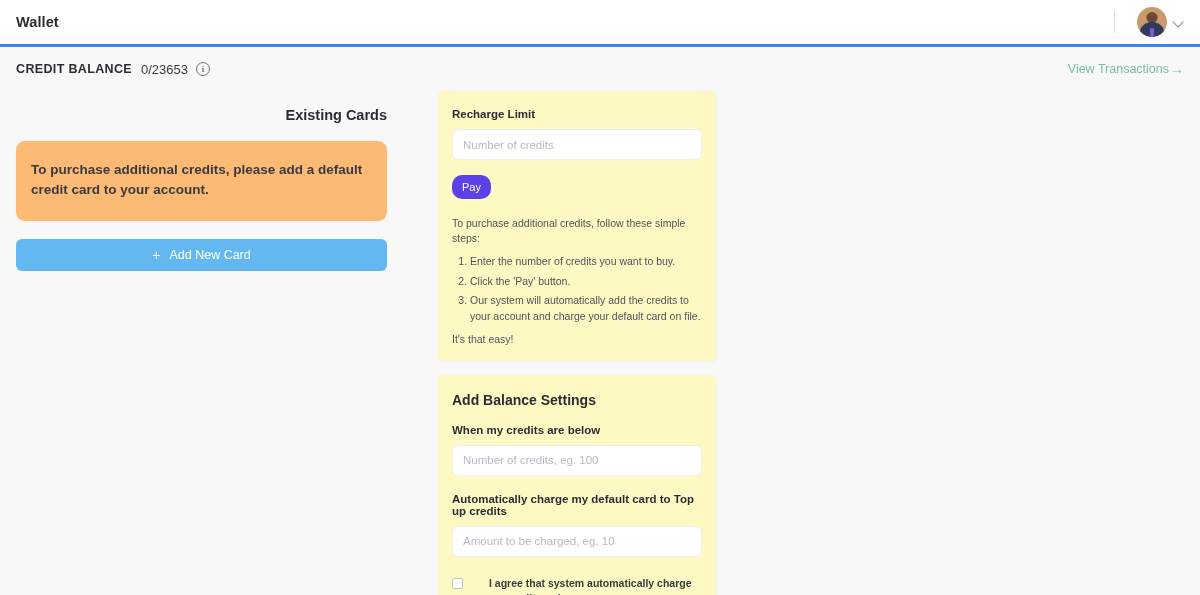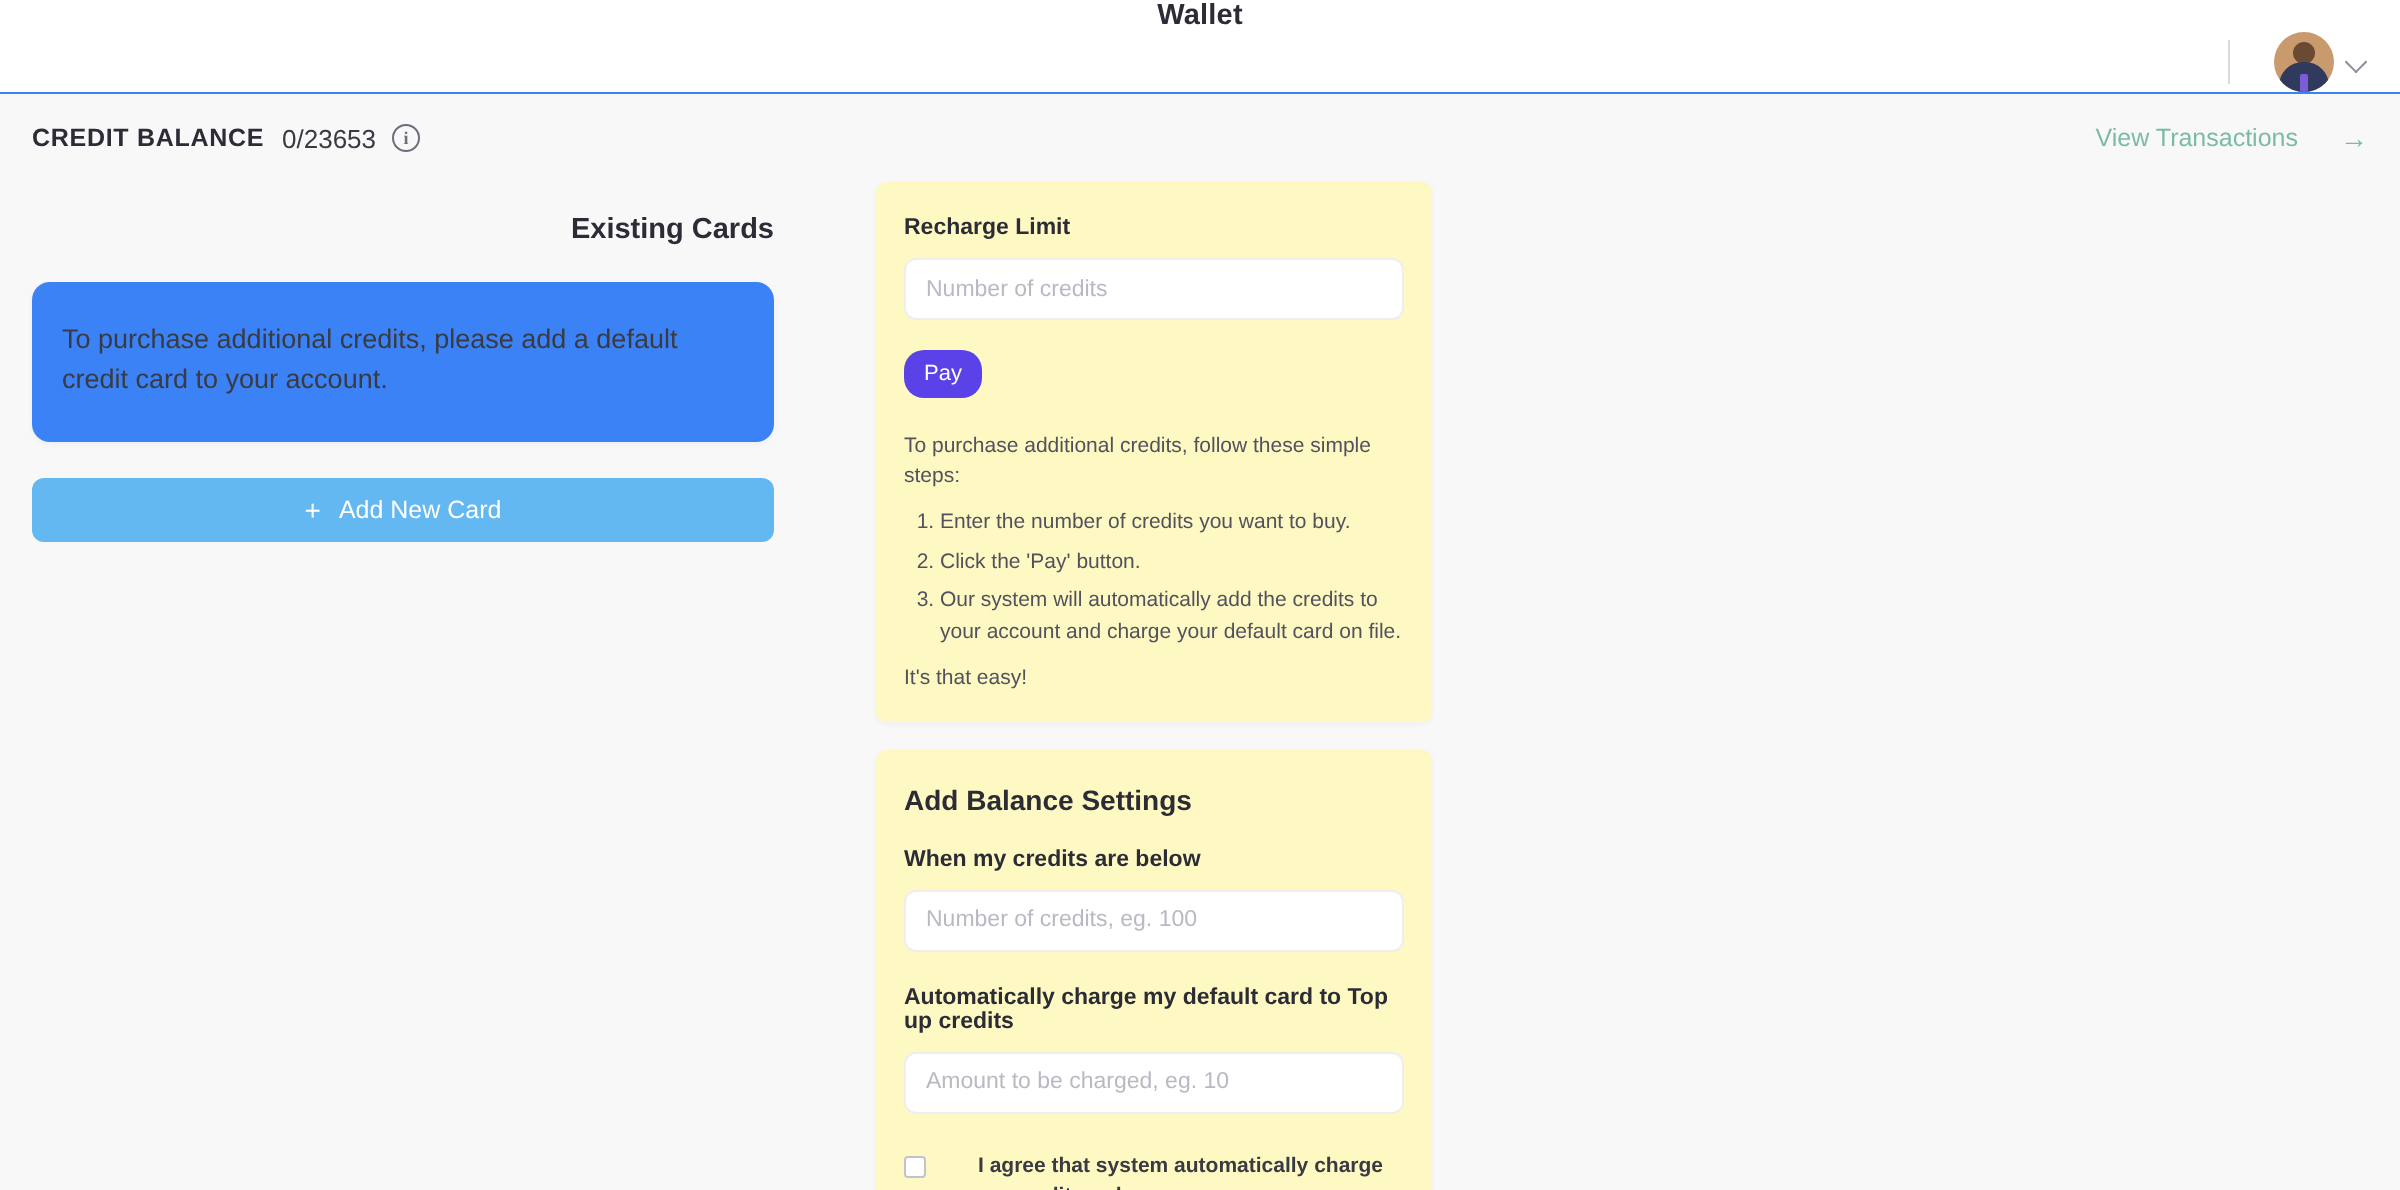--- a/index.html
+++ b/index.html
@@ -15,25 +15,24 @@
     background: #f8f8f9;
     color: #3a3a42;
     -webkit-font-smoothing: antialiased;
   }
 
   
   .topbar {
     position: relative;
     height: 47px;
     background: #ffffff;
-    border-bottom: 1px solid #3b82f6;
+    border-bottom: 3px solid #3b82f6;
     display: flex;
     align-items: center;
     padding: 0 16px;
-    flex-direction: column;
   }
 
   .app-title {
     font-size: 14.5px;
     font-weight: bold;
     color: #2c2c36;
     letter-spacing: 0.1px;
   }
 
   .topbar-right {
@@ -139,21 +138,21 @@
     font-family: "Liberation Serif", serif;
     line-height: 1;
   }
 
   .view-transactions {
     margin-left: auto;
     font-size: 12.5px;
     color: #7cbba3;
     display: flex;
     align-items: center;
-    gap: 21px;
+    gap: 1px;
     cursor: pointer;
     text-decoration: none;
   }
   .arrow-right {
     display: inline-block;
     font-size: 14px;
     line-height: 1;
   }
 
   
@@ -173,24 +172,25 @@
   .section-title {
     font-size: 14.5px;
     font-weight: bold;
     color: #2c2c36;
     margin-top: 16px;
     margin-bottom: 18px;
     text-align: right;
   }
 
   .card-white {
-    background: #3b82f6;
+    background: #fdba74;
     border-radius: 9px;
     padding: 19px 15px 20px 15px;
     box-shadow: 0 1px 3px rgba(20,20,40,0.045);
+    font-weight: bold;
   }
 
   .card-msg {
     font-size: 13.5px;
     line-height: 1.5;
     color: #3a3a42;
   }
 
   .btn-add-card {
     margin-top: 18px;

